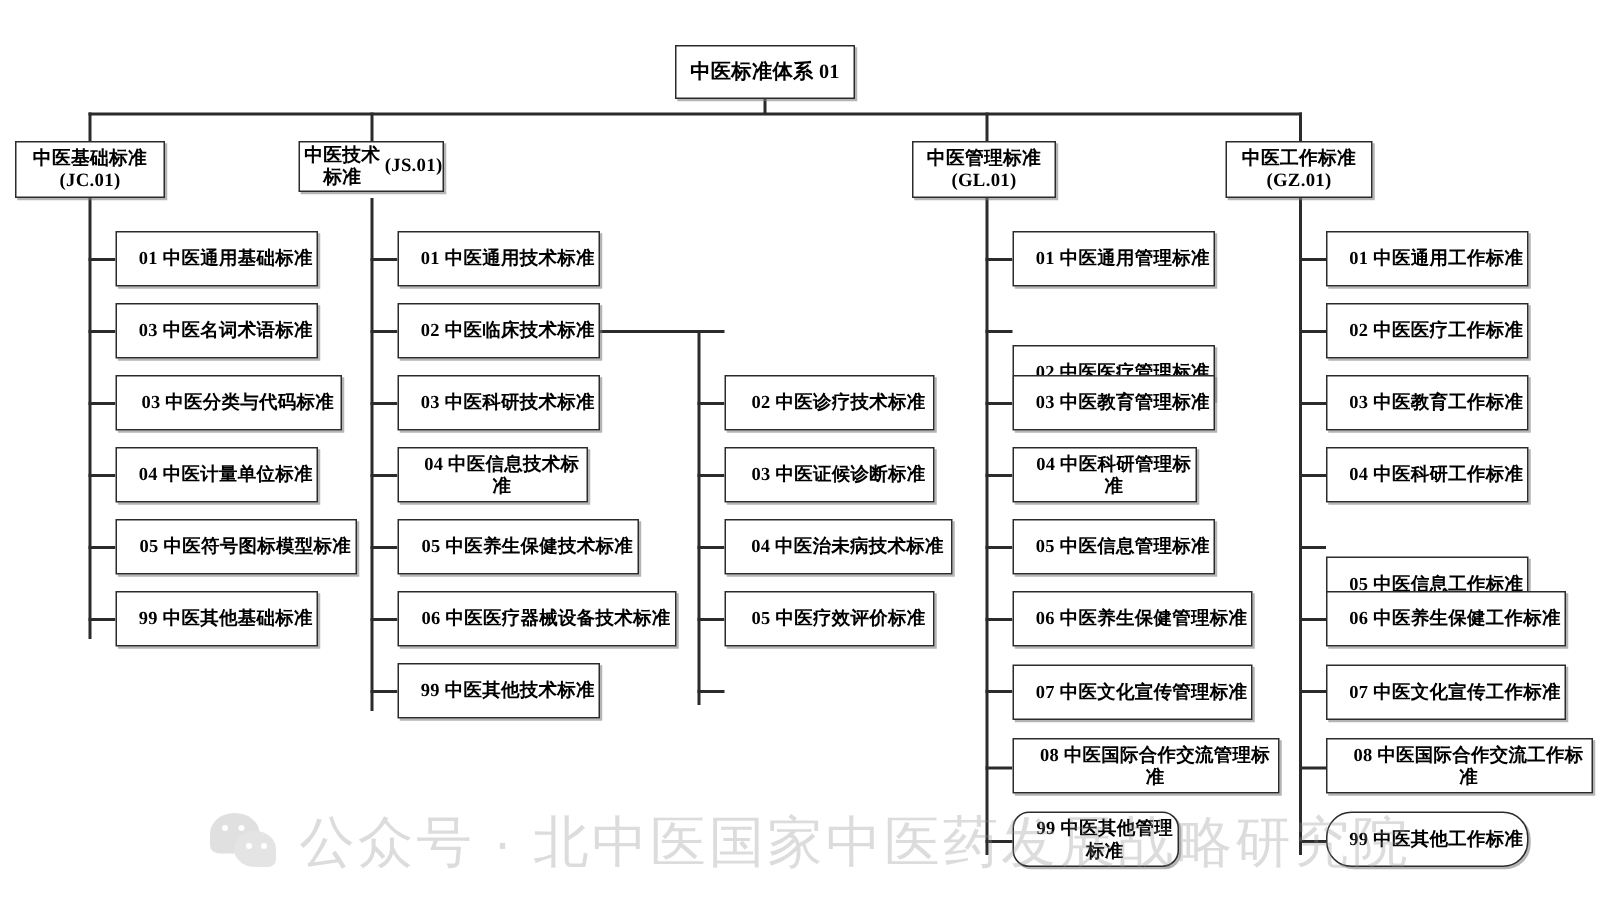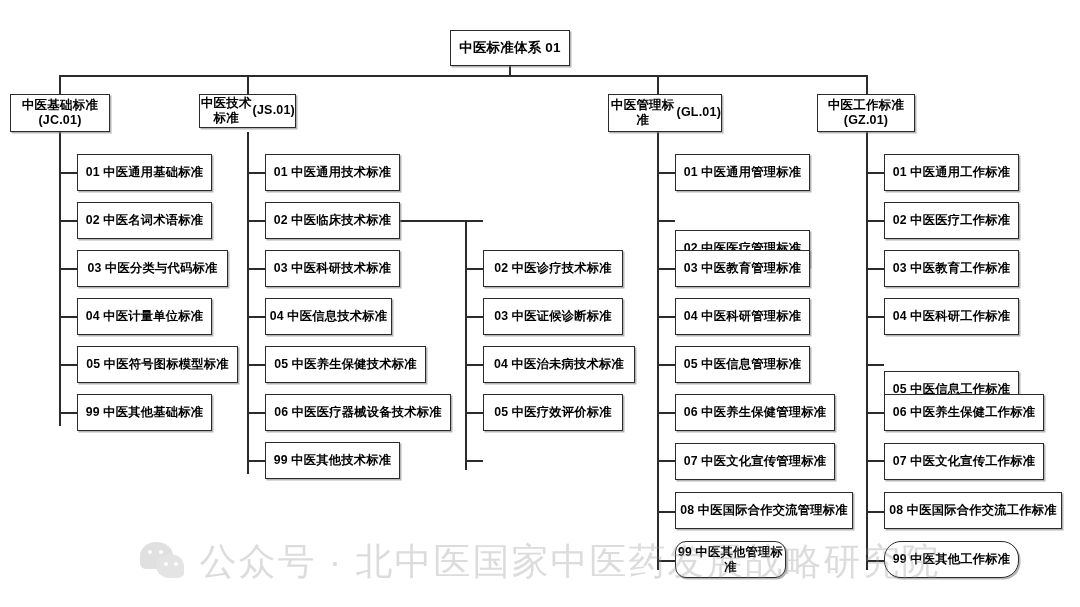--- a/index.html
+++ b/index.html
@@ -10,41 +10,41 @@
   }
   body {
     width: 1080px; height: 607px;
     font-family: "Liberation Sans", "DejaVu Sans", sans-serif;
     overflow: hidden;
     position: relative;
   }
   #canvas {
     position: absolute;
     left: 0; top: 0;
-    width: 1080px; height: 607px;
+    width: 1080px; height: 607px; font-family: Liberation Serif, serif;
   }
   
   .node {
     position: absolute;
     border: 1.6px solid #2b2b2b;
     background: #ffffff;
     color: #000000;
     display: flex;
     align-items: center;
     justify-content: center;
     text-align: center;
     line-height: 1.22;
     font-weight: 700;
     letter-spacing: 0.2px;
     z-index: 5;
     box-shadow: 1.5px 1.5px 0 rgba(120,120,120,0.55);
   }
   .node.root     { font-size: 13.5px; }
   .node.level2   { font-size: 12.5px; }
-  .node.leaf     { font-size: 12.3px; }
+  .node.leaf     { font-size: 12.3px; padding-left: 12px; }
 
   
   .ln {
     position: absolute;
     background: #2b2b2b;
     z-index: 2;
   }
   .ln.h { height: 1.6px; }
   .ln.v { width: 1.6px; }
 
@@ -115,42 +115,42 @@
   <div class="ln v" style="left:866px; top:75px; height:19px;"></div>
 
   <div class="node level2" style="left:10px; top:94px; width:100px; height:38px; flex-direction:column;">
     <span>中医基础标准</span>
     <span>(JC.01)</span>
   </div>
   <div class="node level2" style="left:199px; top:94px; width:97px; height:34px; ">
     <span>中医技术标准</span>
     <span>(JS.01)</span>
   </div>
-  <div class="node level2" style="left:608px; top:94px; width:114px; height:38px; flex-direction:row;">
+  <div class="node level2" style="left:608px; top:94px; width:96px; height:38px; flex-direction:column;">
     <span>中医管理标准</span>
     <span>(GL.01)</span>
   </div>
   <div class="node level2" style="left:817px; top:94px; width:98px; height:38px; flex-direction:column;">
     <span>中医工作标准</span>
     <span>(GZ.01)</span>
   </div>
 
   <div class="ln v" style="left:59px; top:132px; height:294px;"></div>
   <div class="ln h" style="left:59px; top:172px; width:18px;"></div>
   <div class="ln h" style="left:59px; top:220px; width:18px;"></div>
   <div class="ln h" style="left:59px; top:268px; width:18px;"></div>
   <div class="ln h" style="left:59px; top:316px; width:18px;"></div>
   <div class="ln h" style="left:59px; top:364px; width:18px;"></div>
   <div class="ln h" style="left:59px; top:412px; width:18px;"></div>
 
   <div class="node leaf" style="left:77px; top:154px; width:135px; height:37px;">
     <span>01 中医通用基础标准</span>
     </div>
   <div class="node leaf" style="left:77px; top:202px; width:135px; height:37px;">
-    <span>02 中医名词术语标准</span>
+    <span>03 中医名词术语标准</span>
     </div>
   <div class="node leaf" style="left:77px; top:250px; width:151px; height:37px;">
     <span>03 中医分类与代码标准</span>
     </div>
   <div class="node leaf" style="left:77px; top:298px; width:135px; height:37px;">
     <span>04 中医计量单位标准</span>
     </div>
   <div class="node leaf" style="left:77px; top:346px; width:161px; height:37px;">
     <span>05 中医符号图标模型标准</span>
     </div>
@@ -224,21 +224,21 @@
 
   <div class="node leaf" style="left:675px; top:154px; width:135px; height:37px;">
     <span>01 中医通用管理标准</span>
     </div>
   <div class="node leaf" style="left:675px; top:202px; width:135px; height:37px;margin-top:28px;">
     <span>02 中医医疗管理标准</span>
     </div>
   <div class="node leaf" style="left:675px; top:250px; width:135px; height:37px;">
     <span>03 中医教育管理标准</span>
     </div>
-  <div class="node leaf" style="left:675px; top:298px; width:135px; height:37px;">
+  <div class="node leaf" style="left:675px; top:298px; width:123px; height:37px;">
     <span>04 中医科研管理标准</span>
     </div>
   <div class="node leaf" style="left:675px; top:346px; width:135px; height:37px;">
     <span>05 中医信息管理标准</span>
     </div>
   <div class="node leaf" style="left:675px; top:394px; width:160px; height:37px;">
     <span>06 中医养生保健管理标准</span>
     </div>
   <div class="node leaf" style="left:675px; top:443px; width:160px; height:37px;">
     <span>07 中医文化宣传管理标准</span>

